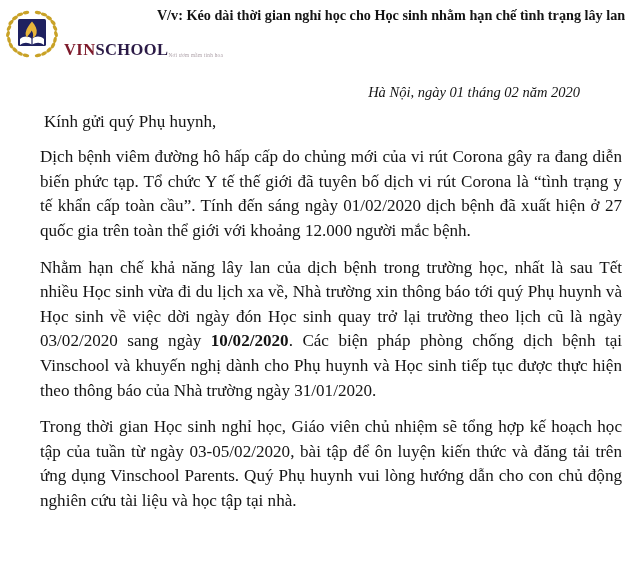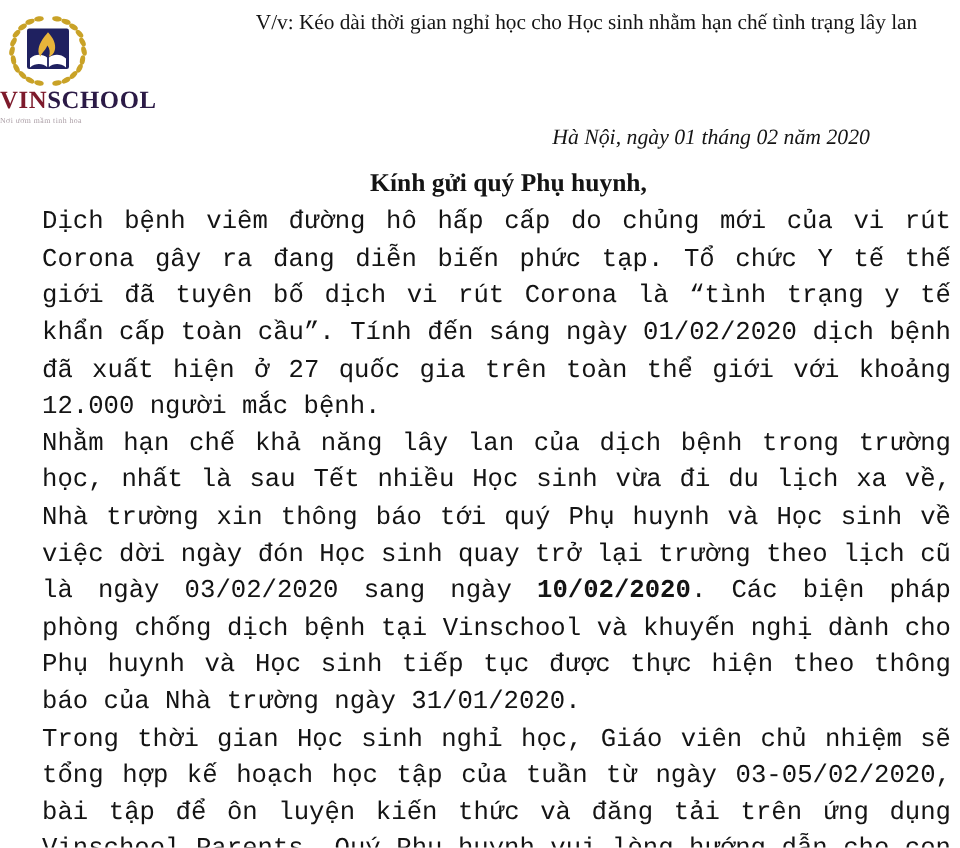--- a/index.html
+++ b/index.html
@@ -22,22 +22,22 @@
     align-items: flex-start;
     padding: 4px 0 0 0;
     height: 78px;
     box-sizing: border-box;
   }
 
   .logo-block {
     width: 148px;
     flex: 0 0 148px;
     display: flex;
-    flex-direction: column;
-    align-items: flex-start;
+    flex-direction: row;
+    align-items: flex-end;
     padding-top: 4px;
   }
 
   .logo-mark {
     position: relative;
     width: 64px;
     height: 50px;
   }
   .logo-mark svg { display: block; }
 
@@ -71,21 +71,21 @@
   }
   .doc-title {
     font-size: 19px;
     font-weight: bold;
     letter-spacing: 0.6px;
     line-height: 1.15;
     margin: 0 0 3px 0;
   }
   .doc-subtitle {
     font-size: 14.2px;
-    font-weight: normal;
+    font-weight: bold;
     line-height: 1.32;
     margin: 0;
     padding: 0 6px;
   }
   .doc-subtitle div { white-space: nowrap; }
 
   
   .date-line {
     text-align: right;
     font-style: italic;
@@ -94,34 +94,32 @@
     margin-top: 6px;
     margin-bottom: 10px;
   }
 
   
   .body-wrap {
     padding: 0 6px 0 28px;
   }
   .salutation {
     font-size: 17px;
-    font-weight: bold;
+    font-weight: normal;
     margin: 0 0 4px 16px;
     line-height: 1.3;
-    text-align: center;
   }
   .para {
     font-size: 17.1px;
     line-height: 1.44;
     text-align: justify;
     text-justify: inter-word;
-    margin: 0;
+    margin: 12px;
     padding: 0;
     hyphens: none;
-    font-family: Liberation Mono, monospace;
   }
   .para b { font-weight: bold; }
 </style>
 </head>
 <body>
 
 <div class="header">
 
   <div class="logo-block">
     <div class="logo-mark">

